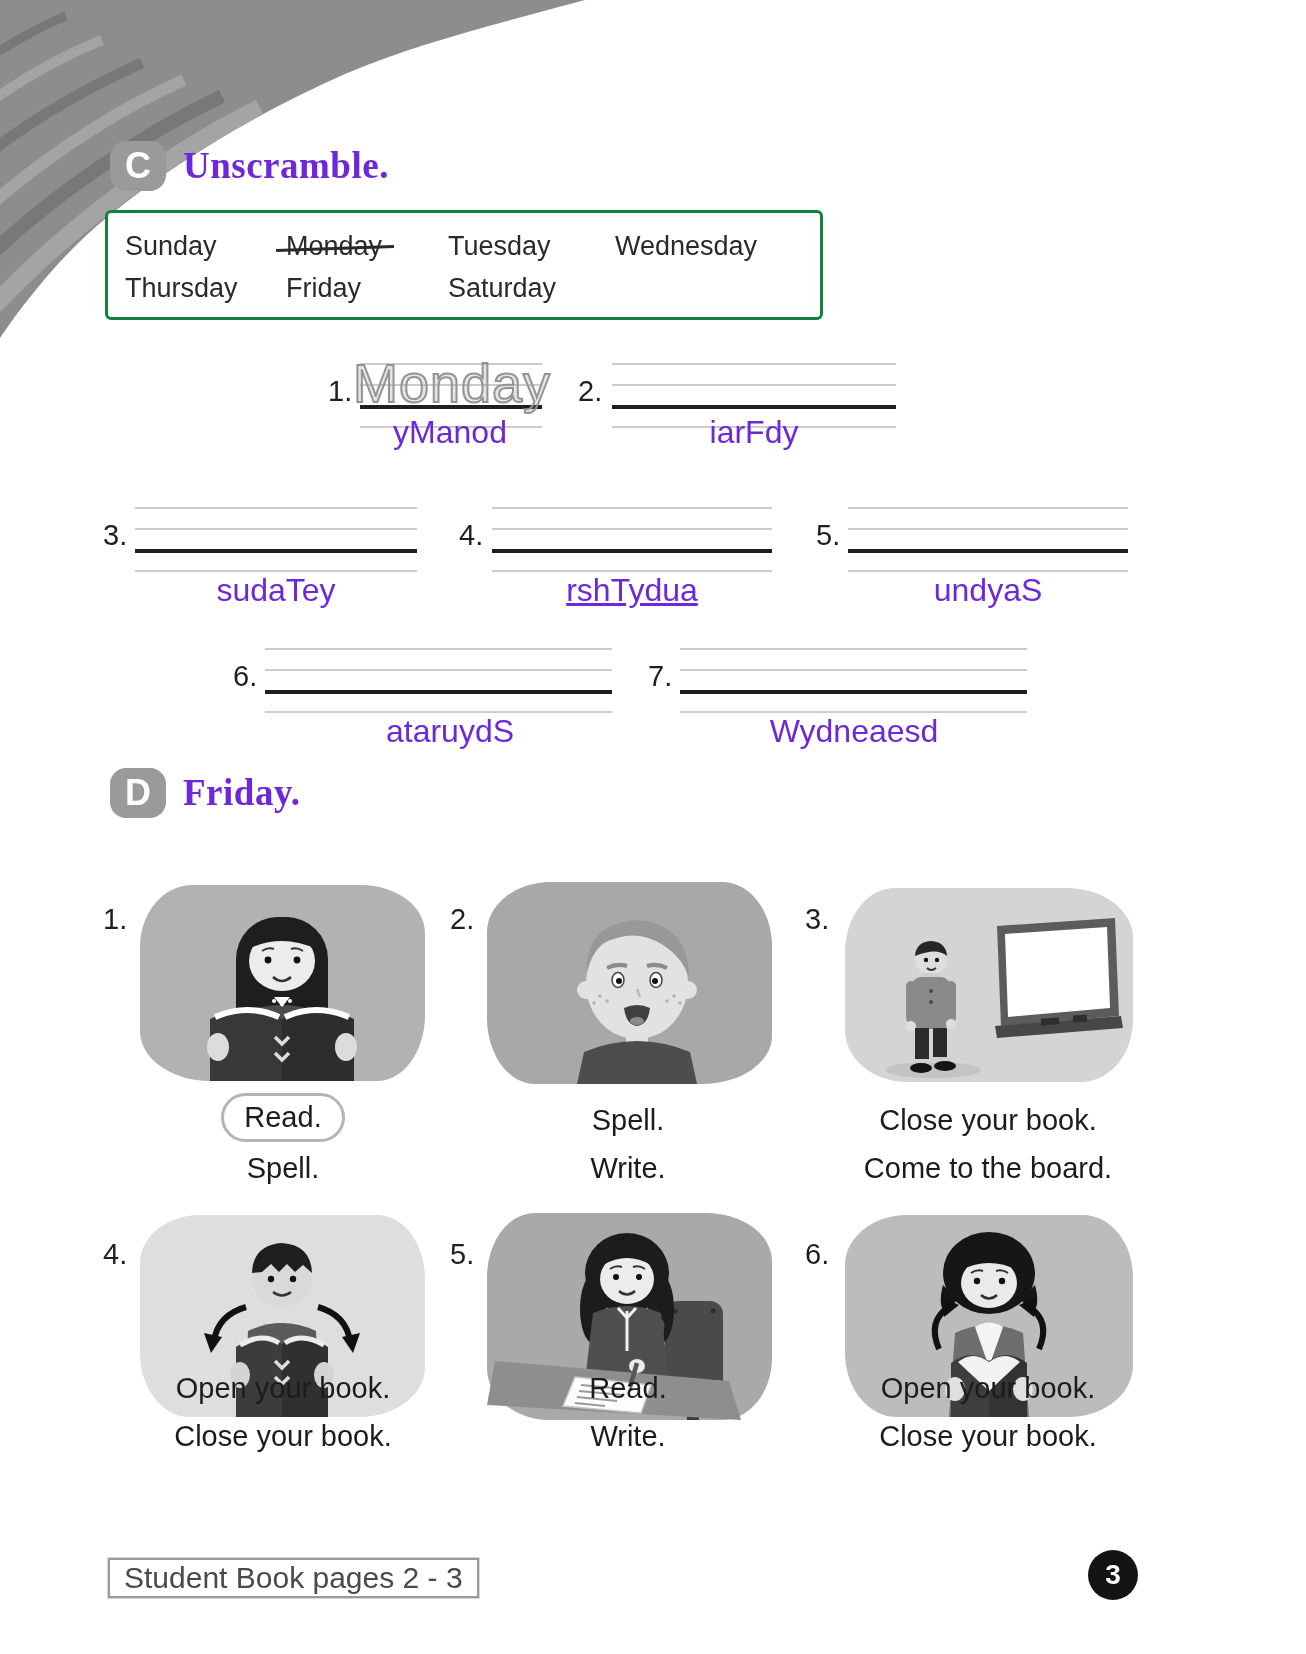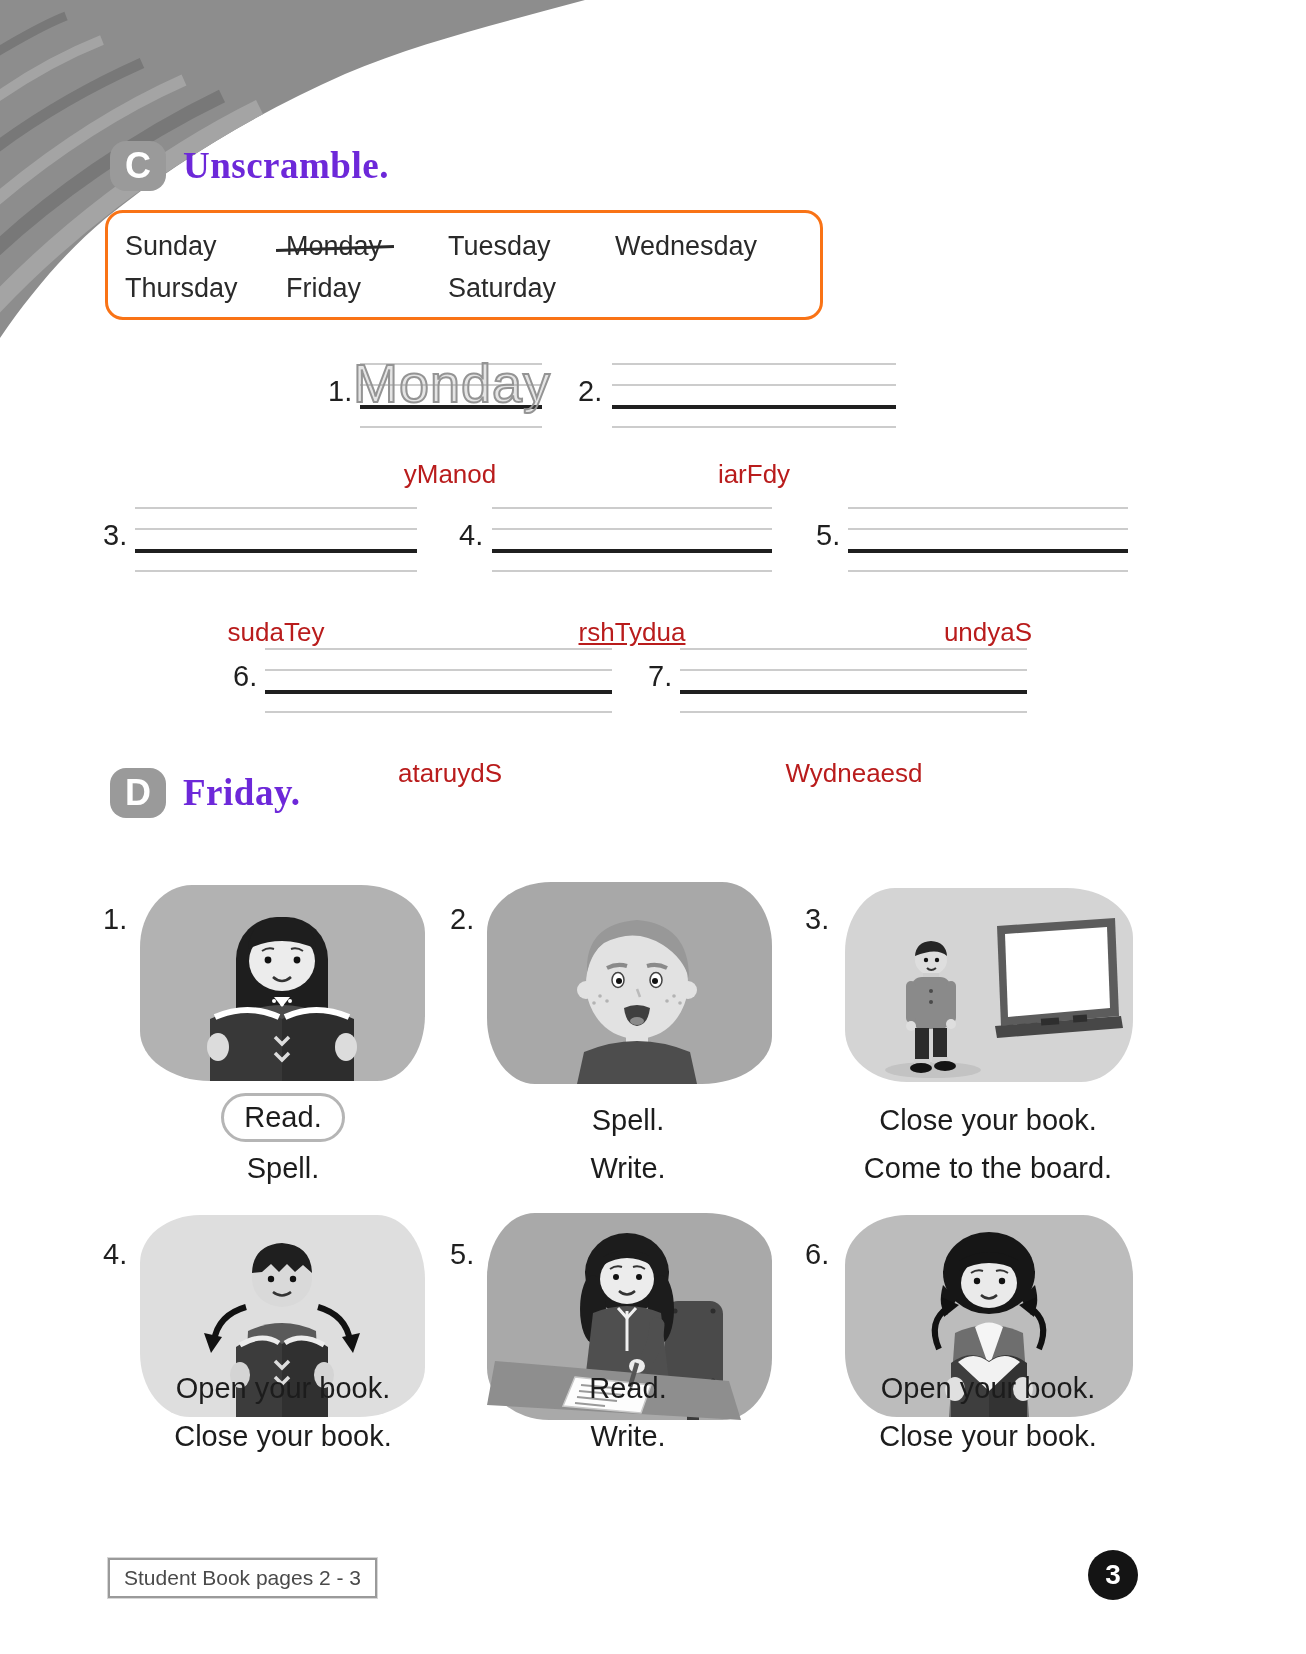--- a/index.html
+++ b/index.html
@@ -11,37 +11,37 @@
   .swoosh{position:absolute;left:0;top:0;width:680px;height:345px;}
   
   .sec-badge{
     position:absolute;width:56px;height:50px;border-radius:16px;background:#9a9a9a;
     color:#fff;font-weight:bold;font-size:36px;display:flex;align-items:center;justify-content:center;
   }
   .sec-title{position:absolute;font-weight:bold;font-size:37px;color:#6d28d9;letter-spacing:.5px;font-family:Liberation Serif, serif;}
   
   .bank{
     position:absolute;left:105px;top:210px;width:712px;height:104px;
-    border:3px solid #f97316;border-radius:18px;background:#fff;
+    border:3px solid #15803d;border-radius:6px;background:#fff;
   }
   .bank span{position:absolute;font-size:27px;color:#2a2a2a;white-space:nowrap;}
   .strike{position:relative;display:inline-block;}
   .strike::after{
     content:"";position:absolute;left:-10px;right:-12px;top:52%;height:3px;background:#2a2a2a;
     transform:rotate(-2deg);
   }
   
   .wlines{position:absolute;height:66px;}
   .wlines i{position:absolute;left:0;right:0;display:block;}
   .wlines .l1{top:0;height:2px;background:#cccccc;}
   .wlines .l2{top:21px;height:2px;background:#cccccc;}
   .wlines .l3{top:42px;height:4px;background:#1f1f1f;}
   .wlines .l4{top:63px;height:2px;background:#cccccc;}
   .item-num{position:absolute;font-size:29px;color:#1f1f1f;}
-  .scrambled{position:absolute;width:260px;text-align:center;font-size:26px;color:#b91c1c;margin-top:45px;}
+  .scrambled{position:absolute;width:260px;text-align:center;font-size:32px;color:#6d28d9;}
   .trace{
     position:absolute;font-size:54px;letter-spacing:1px;
     color:rgba(150,150,150,0.25);-webkit-text-stroke:2px #949494;
     font-family:"Liberation Sans", sans-serif;
   }
   
   .blob{position:absolute;}
   .blob .bg{position:absolute;inset:0;}
   .blob svg.scene{position:absolute;inset:0;}
   .opt{position:absolute;width:300px;text-align:center;font-size:29px;color:#1c1c1c;white-space:nowrap;}
@@ -50,21 +50,21 @@
   }
   .bubble{position:absolute;}
   .bubble .bubble-label{
     position:absolute;left:0;top:8px;width:122px;text-align:center;
     font-size:27px;color:#1a1a1a;letter-spacing:1px;
   }
   
   .footer-box{
     position:absolute;left:108px;top:1558px;height:30px;padding:3px 14px;
     border:2px solid #9a9a9a;box-shadow:0 0 0 1px #d7d7d7;background:#fff;
-    font-size:21px;color:#4a4a4a;display:flex;align-items:center;white-space:nowrap;
+    font-size:30px;color:#4a4a4a;display:flex;align-items:center;white-space:nowrap;
   }
   .page-num{
     position:absolute;left:1088px;top:1550px;width:50px;height:50px;border-radius:50%;
     background:#141414;color:#fff;font-weight:bold;font-size:28px;
     display:flex;align-items:center;justify-content:center;
   }
 </style>
 </head>
 <body>
 

